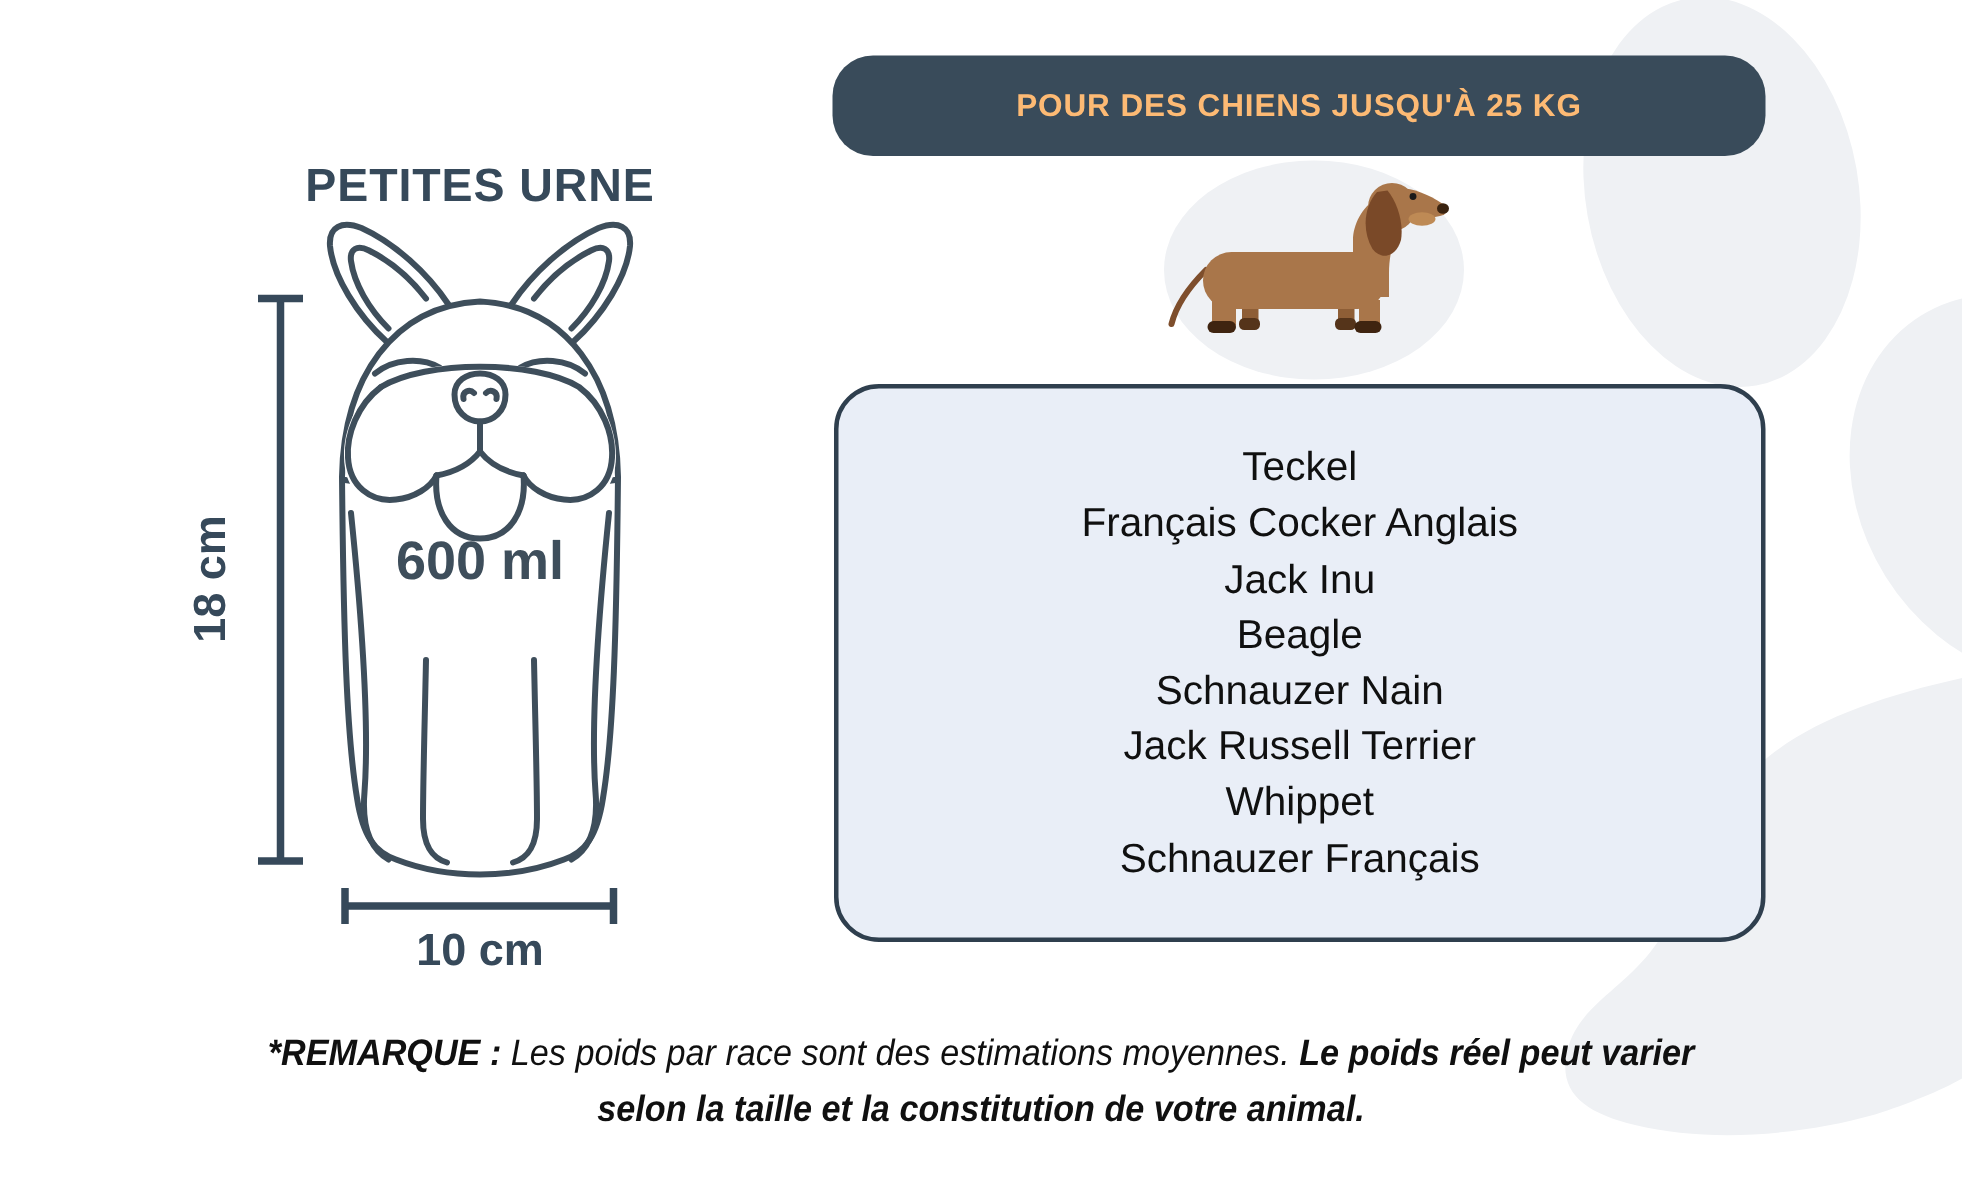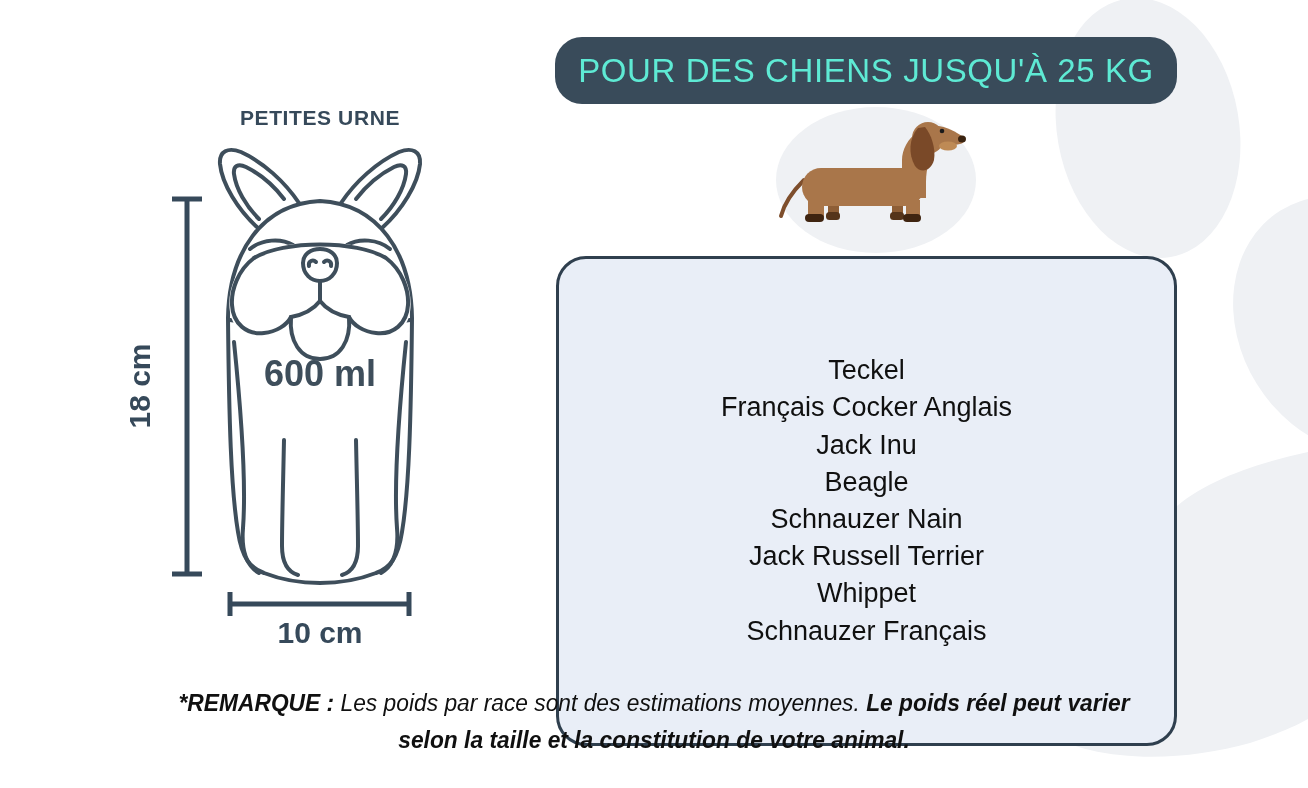--- a/index.html
+++ b/index.html
@@ -3,29 +3,29 @@
 <meta charset="utf-8">
 <style>
   html,body{margin:0;padding:0;background:#fff;}
   .stage{position:relative;width:1308px;height:788px;background:#ffffff;overflow:hidden;
          font-family:"Liberation Sans", sans-serif;}
   .paws{position:absolute;left:0;top:0;z-index:0;}
   .layer{position:absolute;z-index:1;}
 
   .banner{left:555px;top:37px;width:622px;height:67px;background:#394B5A;border-radius:27px;
           display:flex;align-items:center;justify-content:center;}
-  .banner span{color:#5eead4;font-size:33px;font-weight:normal;letter-spacing:.6px;}
+  .banner span{color:#fdba74;font-size:21px;font-weight:bold;letter-spacing:.6px;}
 
   .urn-title{left:120px;top:106px;width:400px;text-align:center;color:#36495A;
-             font-size:21px;font-weight:bold;letter-spacing:.6px;}
+             font-size:31px;font-weight:bold;letter-spacing:.6px;}
 
   .urn-svg{left:120px;top:140px;}
   .dog-svg{left:778px;top:116px;}
 
-  .breed-box{left:556px;top:256px;width:621px;height:490px;box-sizing:border-box;
+  .breed-box{left:556px;top:256px;width:621px;height:372px;box-sizing:border-box;
              background:#E9EEF7;border:3px solid #2F3F4E;border-radius:30px;
              display:flex;flex-direction:column;align-items:center;justify-content:center;}
   .breed-box .breed{font-size:27px;line-height:37.2px;color:#101010;text-align:center;white-space:nowrap;}
 
   .note{left:0;right:0;top:684px;margin:0 auto;width:1040px;text-align:center;
         font-style:italic;font-size:24.5px;line-height:37px;color:#101010;
         transform:scaleX(.93);transform-origin:50% 0;}
   .note b{font-weight:bold;}
 </style>
 </head>

